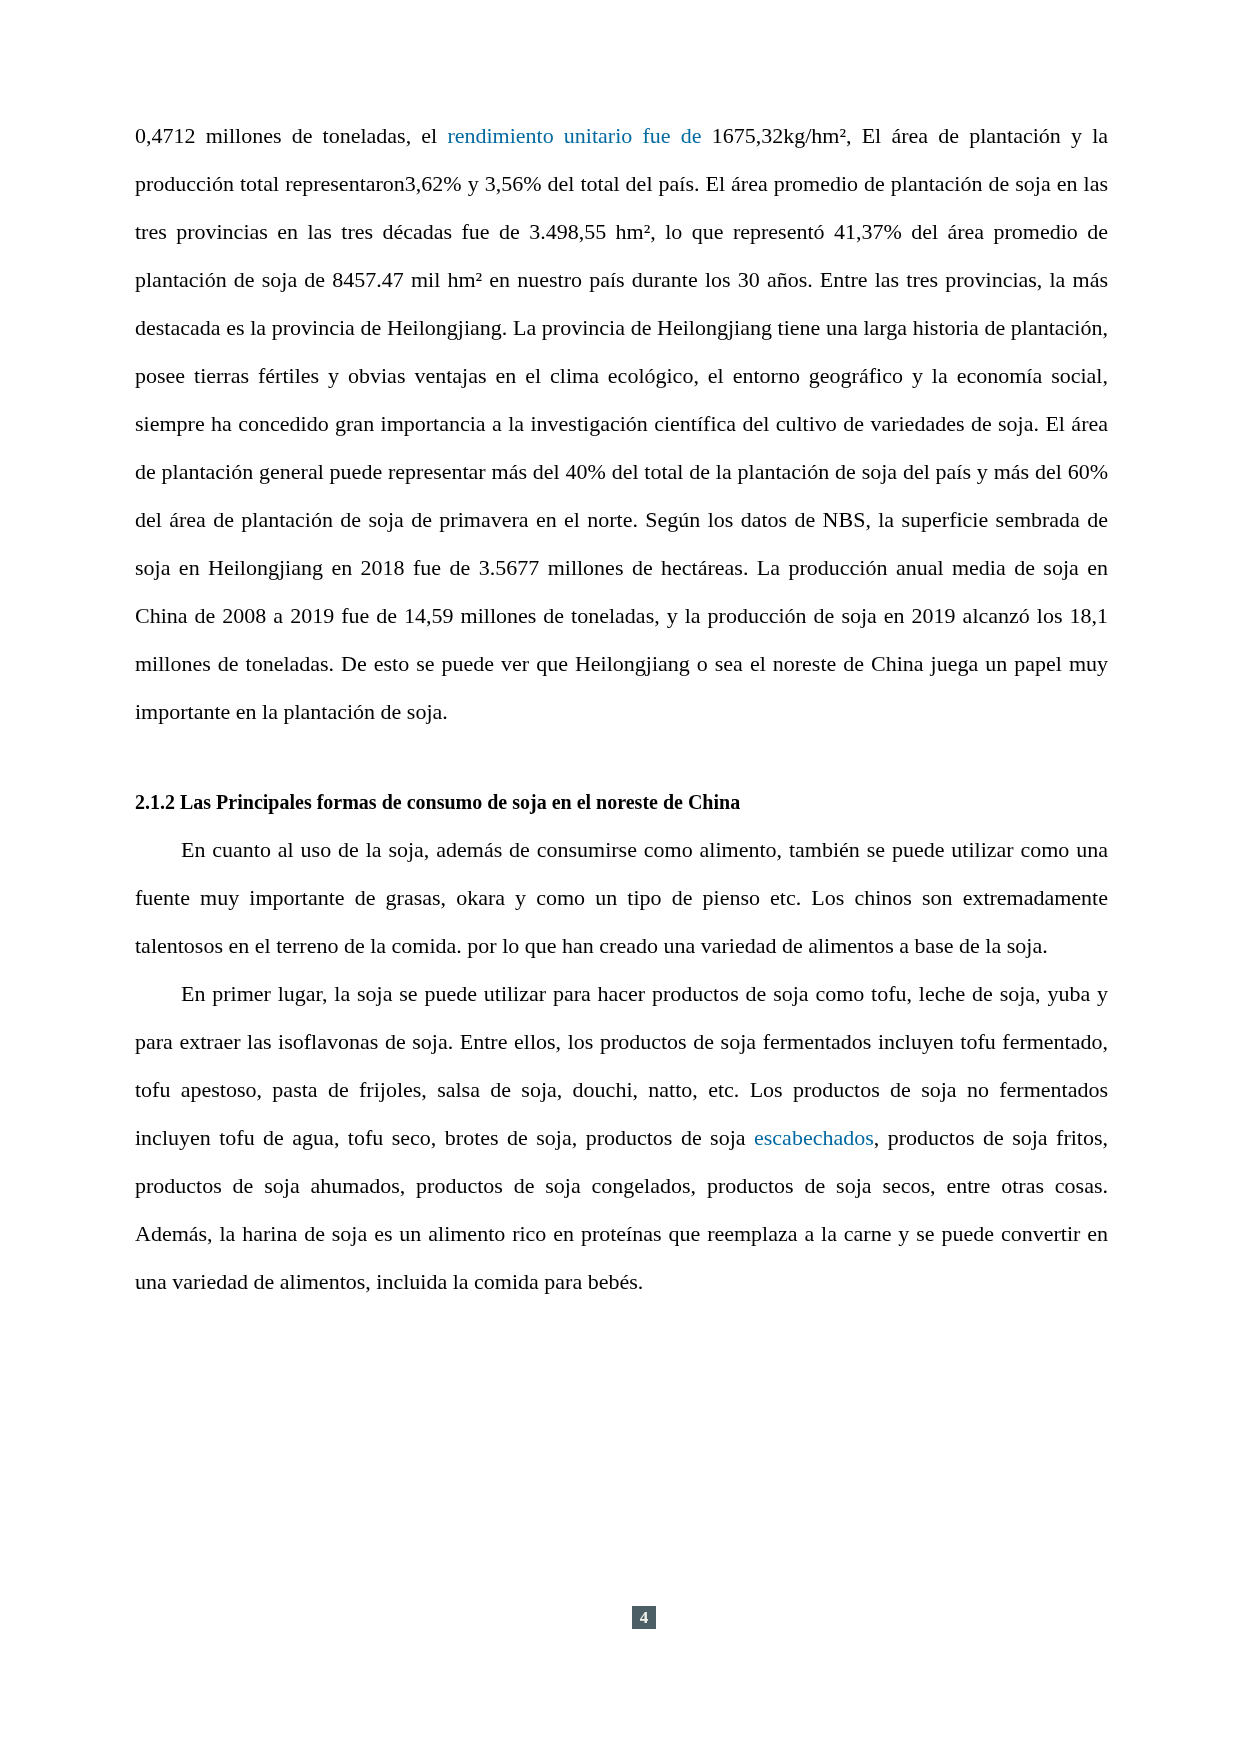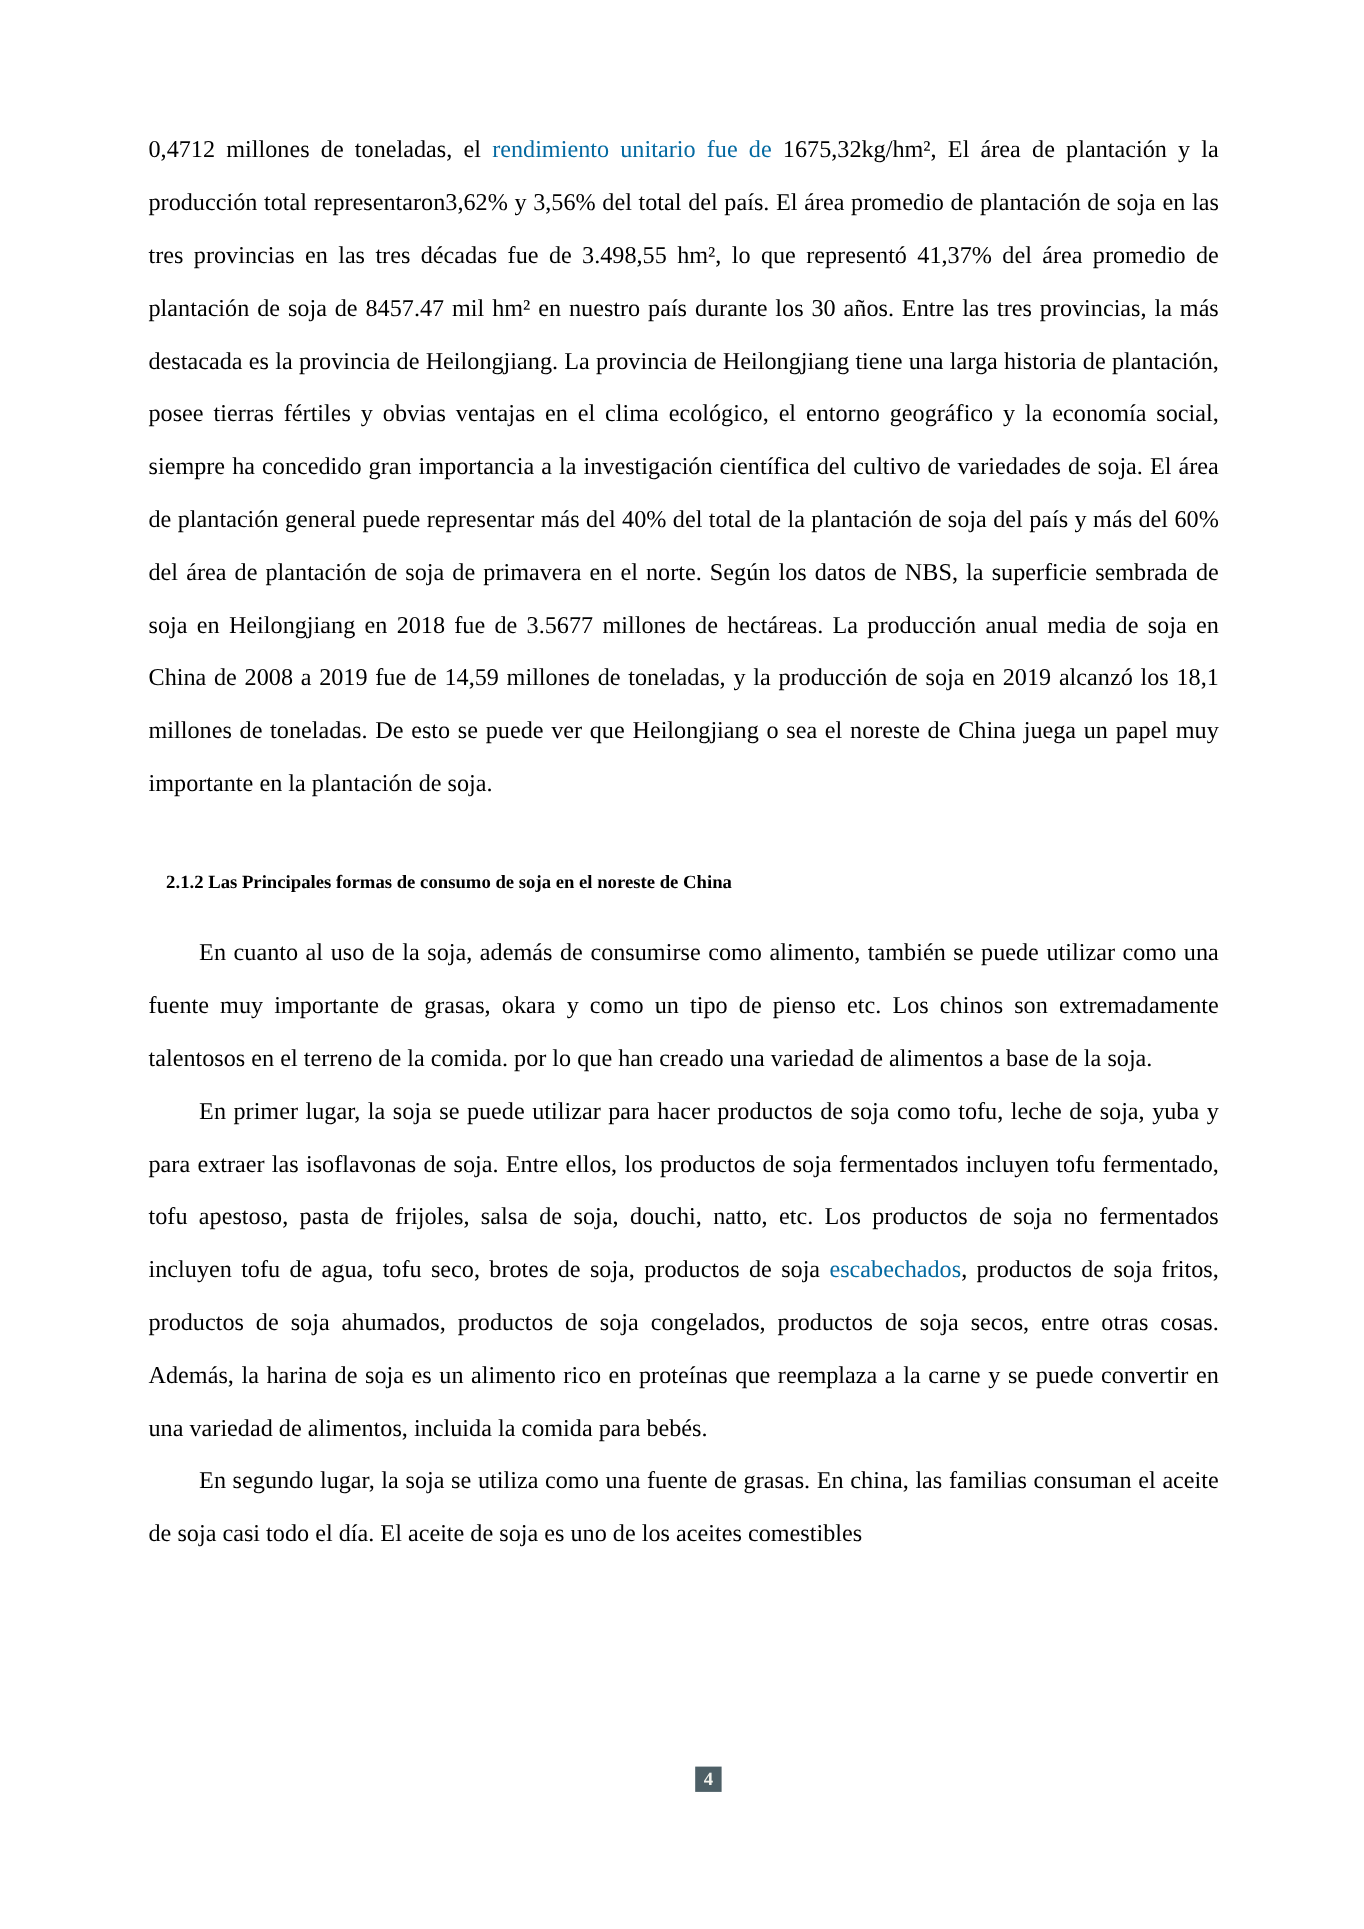--- a/index.html
+++ b/index.html
@@ -29,23 +29,23 @@
     text-align: justify;
     color: #000000;
   }
   .para.indented {
     text-indent: 46px;
   }
   .muted {
     color: #0369a1;
   }
   .section-heading {
-    margin: 16px;
+    margin: 0;
     margin-top: 42px;
-    font-size: 17px;
+    font-size: 20px;
     line-height: 48px;
     font-weight: bold;
     text-align: left;
     color: #000000;
   }
   .page-number-box {
     position: absolute;
     left: 632px;
     top: 1606px;
     min-width: 24px;
@@ -69,19 +69,18 @@
   <div class="text-block">
 
     <p class="para"><span>0,4712 millones de toneladas, el </span><span class="muted">rendimiento unitario fue de </span><span>1675,32kg/hm², El área de plantación y la producción total representaron3,62% y 3,56% del total del país. El área promedio de plantación de soja en las tres provincias en las tres décadas fue de 3.498,55 hm², lo que representó 41,37% del área promedio de plantación de soja de 8457.47 mil hm² en nuestro país durante los 30 años. Entre las tres provincias, la más destacada es la provincia de Heilongjiang. La provincia de Heilongjiang tiene una larga historia de plantación, posee tierras fértiles y obvias ventajas en el clima ecológico, el entorno geográfico y la economía social, siempre ha concedido gran importancia a la investigación científica del cultivo de variedades de soja. El área de plantación general puede representar más del 40% del total de la plantación de soja del país y más del 60% del área de plantación de soja de primavera en el norte. Según los datos de NBS, la superficie sembrada de soja en Heilongjiang en 2018 fue de 3.5677 millones de hectáreas. La producción anual media de soja en China de 2008 a 2019 fue de 14,59 millones de toneladas, y la producción de soja en 2019 alcanzó los 18,1 millones de toneladas. De esto se puede ver que Heilongjiang o sea el noreste de China juega un papel muy importante en la plantación de soja.</span></p>
 
     <h3 class="section-heading">2.1.2 Las Principales formas de consumo de soja en el noreste de China</h3>
 
     <p class="para indented">En cuanto al uso de la soja, además de consumirse como alimento, también se puede utilizar como una fuente muy importante de grasas, okara y como un tipo de pienso etc. Los chinos son extremadamente talentosos en el terreno de la comida. por lo que han creado una variedad de alimentos a base de la soja.</p>
 
     <p class="para indented"><span>En primer lugar, la soja se puede utilizar para hacer productos de soja como tofu, leche de soja, yuba y para extraer las isoflavonas de soja. Entre ellos, los productos de soja fermentados incluyen tofu fermentado, tofu apestoso, pasta de frijoles, salsa de soja, douchi, natto, etc. Los productos de soja no fermentados incluyen tofu de agua, tofu seco, brotes de soja, productos de soja </span><span class="muted">escabechados</span><span>, productos de soja fritos, productos de soja ahumados, productos de soja congelados, productos de soja secos, entre otras cosas. Además, la harina de soja es un alimento rico en proteínas que reemplaza a la carne y se puede convertir en una variedad de alimentos, incluida la comida para bebés.</span></p>
 
-    <p class="para indented">En segundo lugar, la soja se utiliza como una fuente de grasas. En china, las familias consuman el aceite de soja casi todo el día. El aceite de soja es uno de los aceites comestibles</p>
 
   </div>
 
   <div class="page-number-box">4</div>
 
 </div>
 
 </body></html>

